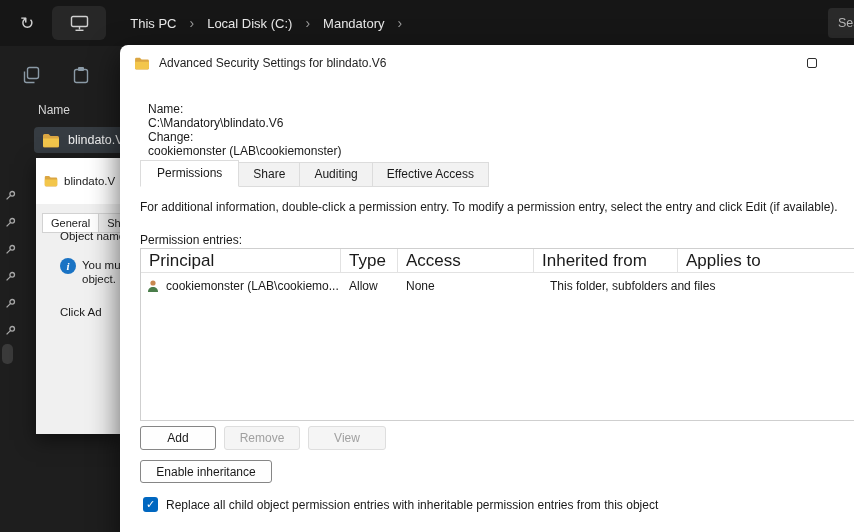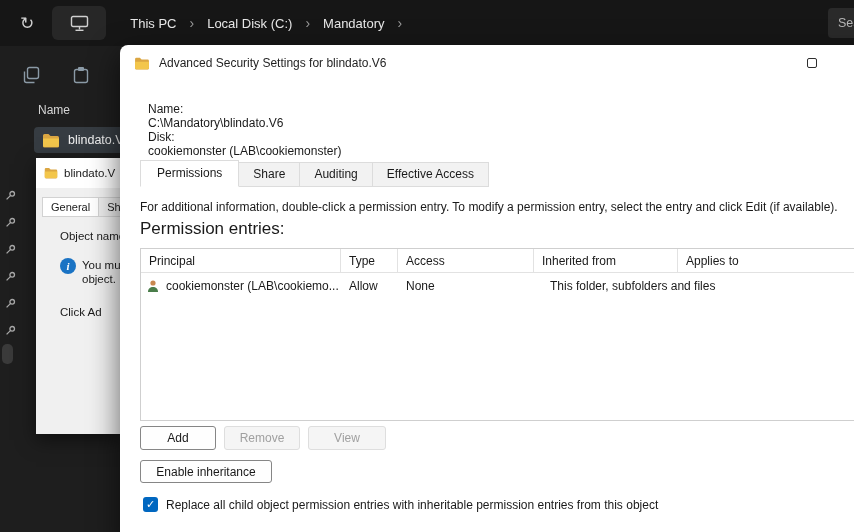--- a/index.html
+++ b/index.html
@@ -33,21 +33,21 @@
   .name-header { position:absolute; left:38px; top:103px; font-size:12px;
                  color:#d6d6d6; z-index:1; }
   .file-row { position:absolute; left:34px; top:127px; width:88px; height:26px;
               background:#363c42; border-radius:4px 0 0 4px; display:flex;
               align-items:center; padding-left:8px; gap:8px; z-index:1; }
   .file-row .flabel { color:#f0f0f0; font-size:12.5px; white-space:nowrap; }
 
   
   .props-dialog { position:absolute; left:36px; top:158px; width:86px; height:276px;
                   background:#f0f0f0; box-shadow:0 6px 18px rgba(0,0,0,.5); z-index:5; }
-  .props-titlebar { height:30px; background:#ffffff; display:flex; align-items:center;
+  .props-titlebar { height:46px; background:#ffffff; display:flex; align-items:center;
                     padding-left:8px; gap:6px; }
   .props-title { font-size:11.5px; color:#1a1a1a; white-space:nowrap; }
   .props-tabs { display:flex; margin:9px 0 0 6px; align-items:flex-end; }
   .props-tab { font-size:11px; color:#1a1a1a; padding:3px 8px; background:#ffffff;
                border:1px solid #d2d2d2; white-space:nowrap; }
   .props-tab.inactive { background:#ececec; border-left:none; }
   .p-abs { position:absolute; font-size:11.5px; color:#1a1a1a; white-space:nowrap; }
   .p-objname { left:24px; top:72px; }
   .p-warn1 { left:46px; top:101px; }
   .p-warn2 { left:46px; top:115px; }
@@ -77,27 +77,27 @@
 
   .sec-tabs { position:absolute; left:20px; top:115px; display:flex; align-items:flex-end; }
   .sec-tab { font-size:12px; color:#1a1a1a; padding:4px 14px 5px; background:#f2f2f2;
              border:1px solid #dcdcdc; border-left:none; white-space:nowrap; }
   .sec-tab:first-child { border-left:1px solid #dcdcdc; }
   .sec-tab.active { background:#ffffff; border-bottom:1px solid #ffffff;
                     padding:5px 16px 6px; }
 
   .sec-info { position:absolute; left:20px; top:155px; font-size:12px; color:#1a1a1a;
               white-space:nowrap; }
-  .entries-label { position:absolute; left:20px; top:174px; font-size:17px; color:#1a1a1a; }
+  .entries-label { position:absolute; left:20px; top:188px; font-size:12px; color:#1a1a1a; }
 
   .perm-table { position:absolute; left:20px; top:203px; width:722px; height:173px;
                 border:1px solid #cfcfcf; background:#fff; overflow:hidden; }
   .perm-header { display:flex; height:24px; border-bottom:1px solid #e2e2e2;
                  align-items:stretch; }
-  .hcell { display:flex; align-items:center; padding-left:8px; font-size:12px;
+  .hcell { display:flex; align-items:center; padding-left:8px; font-size:17px;
            color:#1a1a1a; border-right:1px solid #e2e2e2; white-space:nowrap;
            overflow:hidden; }
   .perm-row { display:flex; height:26px; align-items:center; }
   .rcell { display:flex; align-items:center; padding-left:8px; font-size:12px;
            color:#1a1a1a; white-space:nowrap; overflow:hidden; }
   .c-principal { width:200px; }
   .c-type { width:57px; }
   .c-access { width:136px; }
   .c-inherited { width:144px; }
   .c-applies { flex:1; border-right:none; }
@@ -243,21 +243,21 @@
   </div>
   <div class="max-btn">
     <span class="max-glyph"></span>
   </div>
 
   <div class="field-row row-name">
     <span class="field-label">Name:</span>
     <span class="field-value">C:\Mandatory\blindato.V6</span>
   </div>
   <div class="field-row row-owner">
-    <span class="field-label">Disk:</span>
+    <span class="field-label">Change:</span>
     <span class="field-value">cookiemonster (LAB\cookiemonster)</span>
     <span class="change-link">Change</span>
   </div>
 
   <div class="sec-tabs">
     <span class="sec-tab active">Permissions</span>
     <span class="sec-tab">Share</span>
     <span class="sec-tab">Auditing</span>
     <span class="sec-tab">Effective Access</span>
   </div>

